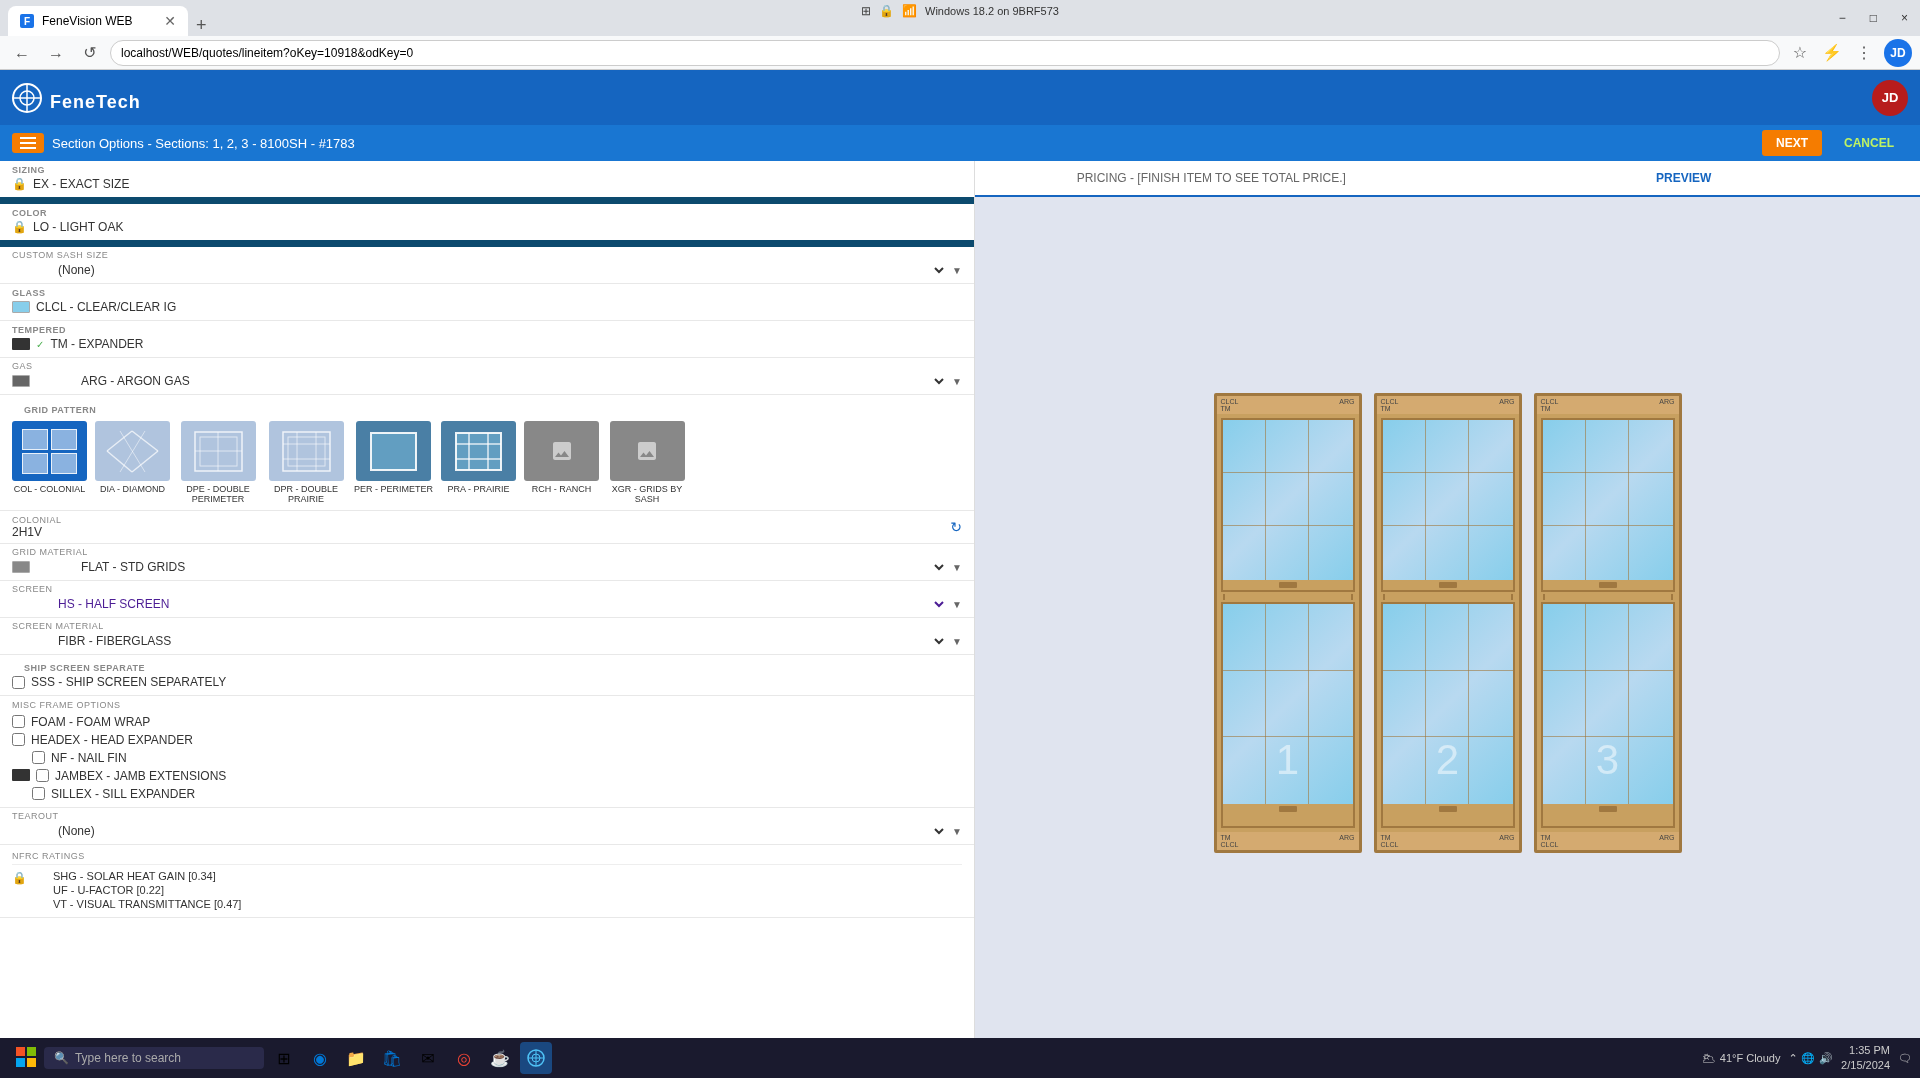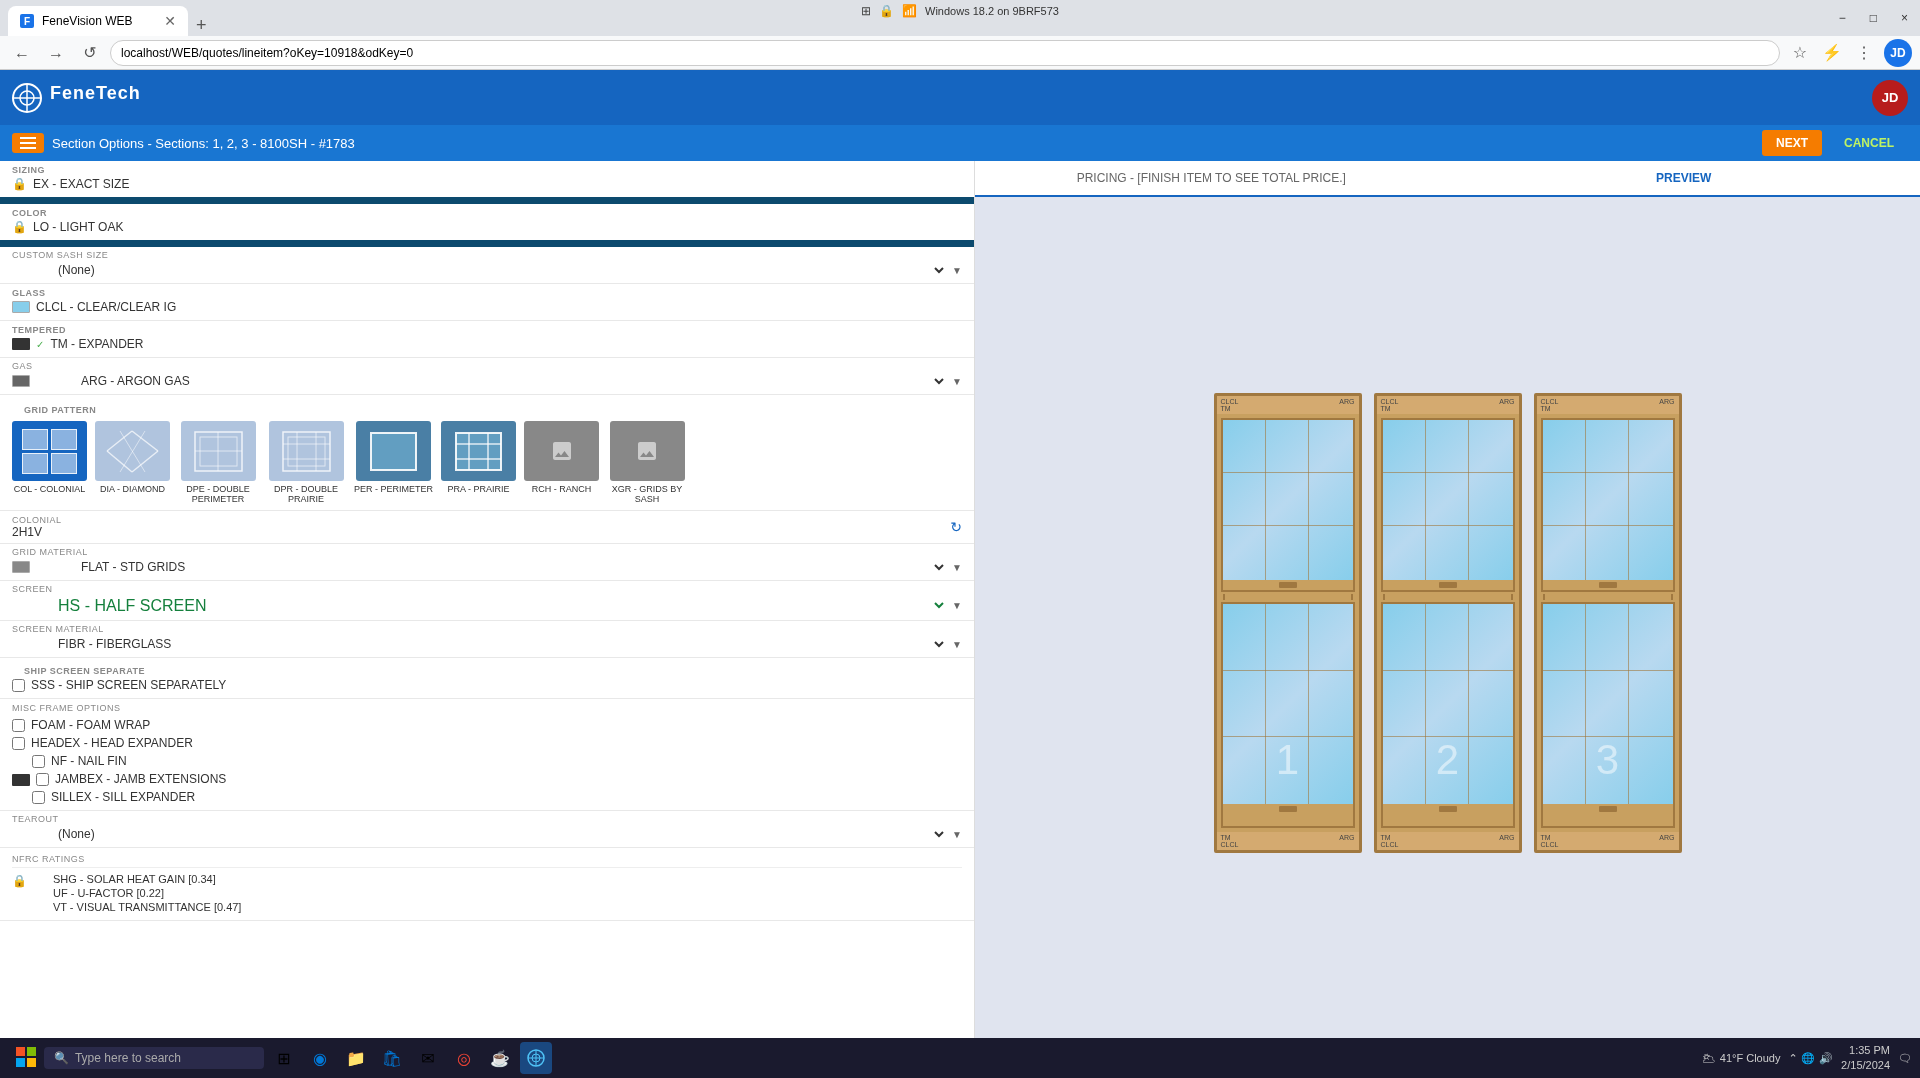--- a/index.html
+++ b/index.html
@@ -17,21 +17,21 @@
     .nav-btn { background: none; border: none; cursor: pointer; color: #555; font-size: 16px; width: 28px; height: 28px; border-radius: 50%; display: flex; align-items: center; justify-content: center; }
     .address-bar { flex: 1; height: 26px; border: 1px solid #ccc; border-radius: 13px; padding: 0 10px; font-size: 12px; background: #fff; }
     .browser-actions { display: flex; gap: 4px; }
     .browser-action-btn { background: none; border: none; cursor: pointer; font-size: 16px; color: #555; width: 28px; height: 28px; border-radius: 50%; display: flex; align-items: center; justify-content: center; }
     .profile-btn { width: 28px; height: 28px; border-radius: 50%; background: #1a73e8; color: #fff; display: flex; align-items: center; justify-content: center; font-size: 12px; font-weight: bold; cursor: pointer; border: none; }
     .win-btn { background: none; border: none; font-size: 12px; cursor: pointer; padding: 0 12px; height: 36px; color: #333; }
     .tab-row-wrapper { position: relative; }
 
     
     .app-header { background: #1565c0; height: 55px; display: flex; align-items: center; padding: 0 12px; gap: 12px; }
-    .app-logo { display: flex; align-items: flex-start; gap: 8px; }
+    .app-logo { display: flex; align-items: flex-end; gap: 8px; }
     .logo-icon { width: 30px; height: 30px; }
     .logo-text { color: #fff; font-size: 18px; font-weight: bold; letter-spacing: 1px; }
     .app-user-btn { margin-left: auto; width: 36px; height: 36px; border-radius: 50%; background: #b71c1c; color: #fff; display: flex; align-items: center; justify-content: center; font-size: 13px; font-weight: bold; cursor: pointer; border: none; }
 
     
     .toolbar { background: #1976d2; height: 36px; display: flex; align-items: center; padding: 0 12px; gap: 8px; }
     .hamburger-btn { background: #f57c00; border: none; cursor: pointer; padding: 4px 8px; border-radius: 3px; color: #fff; display: flex; flex-direction: column; gap: 3px; }
     .hamburger-line { width: 16px; height: 2px; background: #fff; }
     .toolbar-title { color: #fff; font-size: 13px; font-weight: 500; flex: 1; }
     .btn-next { background: #f57c00; color: #fff; border: none; cursor: pointer; padding: 6px 14px; font-size: 12px; font-weight: bold; border-radius: 3px; }
@@ -57,21 +57,21 @@
     .grid-pattern-label { font-size: 9px; color: #333; text-align: center; margin-top: 3px; max-width: 80px; }
 
     
     .gp-colonial { display: grid; grid-template-columns: 1fr 1fr; grid-template-rows: 1fr 1fr; gap: 3px; width: 55px; height: 45px; }
     .gp-colonial div { background: rgba(255,255,255,0.5); border: 1px solid rgba(255,255,255,0.8); }
     .checkbox-row { display: flex; align-items: center; gap: 6px; padding: 2px 0; font-size: 12px; color: #333; }
     .checkbox-row input[type=checkbox] { cursor: pointer; }
 
     .misc-section { padding: 4px 12px; border-bottom: 1px solid #e8e8e8; }
     .misc-label { font-size: 9px; color: #888; text-transform: uppercase; letter-spacing: 0.5px; margin-bottom: 3px; }
-    .misc-item { display: flex; align-items: flex-end; gap: 6px; padding: 2px 0; font-size: 12px; color: #333; }
+    .misc-item { display: flex; align-items: flex-start; gap: 6px; padding: 2px 0; font-size: 12px; color: #333; }
     .misc-item-indent { padding-left: 20px; }
 
     .nfrc-section { padding: 6px 12px; border-bottom: 1px solid #e8e8e8; }
     .nfrc-label { font-size: 9px; color: #888; text-transform: uppercase; letter-spacing: 0.5px; margin-bottom: 4px; border-bottom: 1px solid #eee; padding-bottom: 3px; }
     .nfrc-item { font-size: 11px; color: #333; padding: 1px 0 1px 18px; }
 
     .colonial-input-row { padding: 4px 12px; border-bottom: 1px solid #e8e8e8; display: flex; align-items: center; }
     .colonial-input-row input { flex: 1; border: none; outline: none; font-size: 12px; color: #333; }
     .colonial-input-row .section-label2 { font-size: 9px; color: #888; text-transform: uppercase; letter-spacing: 0.5px; }
     .input-wrapper { flex: 1; display: flex; flex-direction: column; }
@@ -342,21 +342,21 @@
         <select style="border:none;outline:none;font-size:12px;color:#333;background:transparent;cursor:pointer;flex:1;">
           <option>FLAT - STD GRIDS</option>
         </select>
         <span class="dropdown-arrow">▼</span>
       </div>
     </div>
 
     <div class="section-field">
       <span class="field-label">SCREEN</span>
       <div class="field-value">
-        <select style="border:none;outline:none;font-size:16px;color:#15803d;background:transparent;cursor:pointer;flex:1;">
+        <select style="border:none;outline:none;font-size:12px;color:#4c1d95;background:transparent;cursor:pointer;flex:1;">
           <option>HS - HALF SCREEN</option>
         </select>
         <span class="dropdown-arrow">▼</span>
       </div>
     </div>
 
     <div class="section-field">
       <span class="field-label">SCREEN MATERIAL</span>
       <div class="field-value">
         <select style="border:none;outline:none;font-size:12px;color:#333;background:transparent;cursor:pointer;flex:1;">

